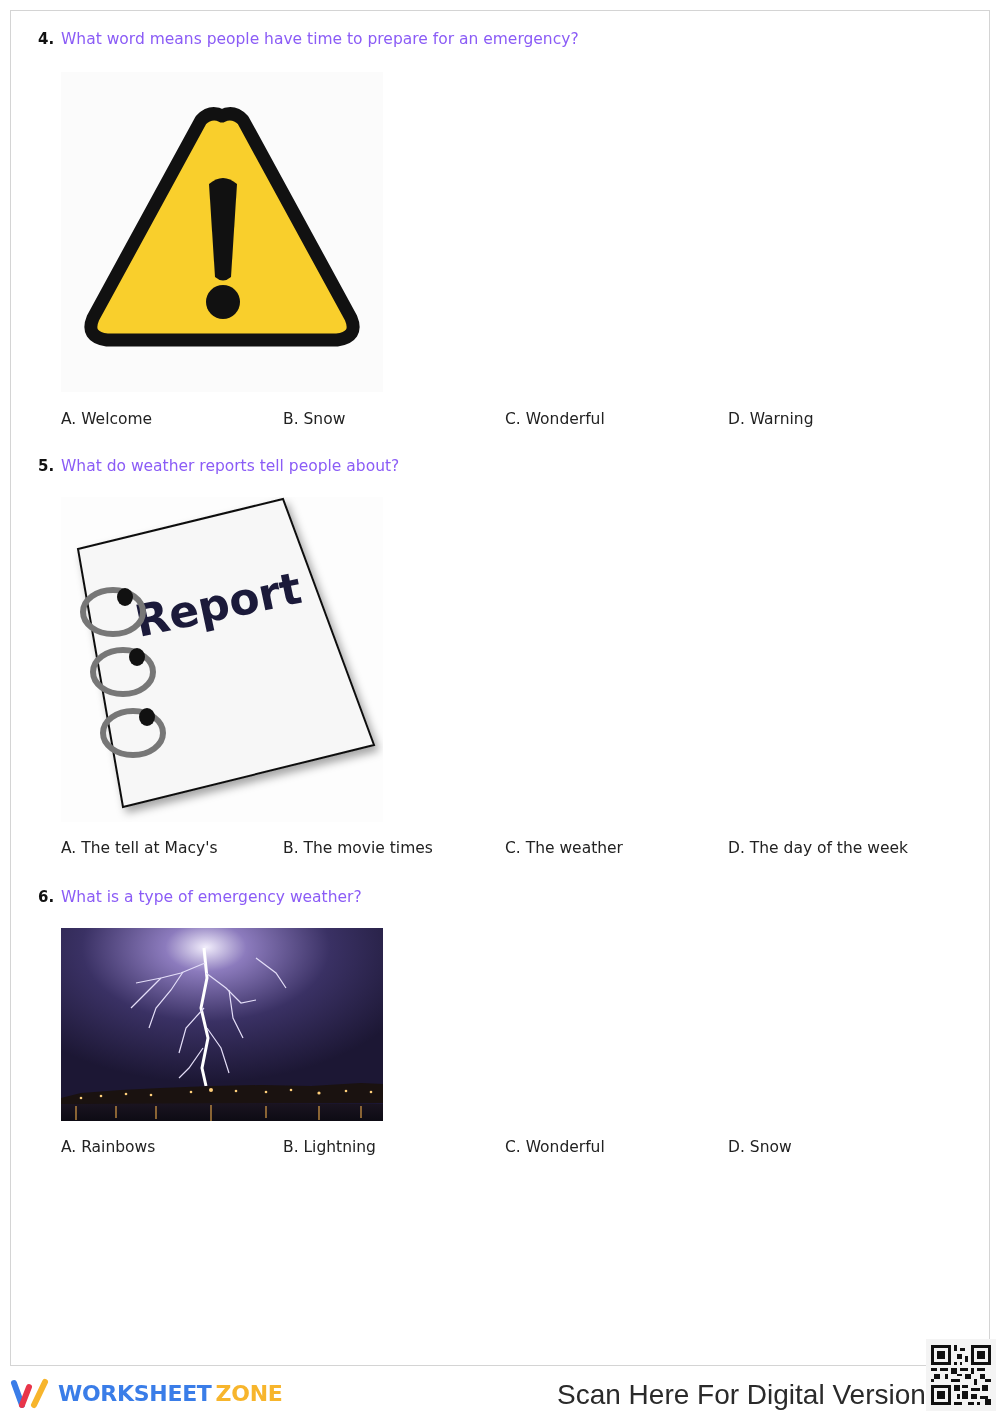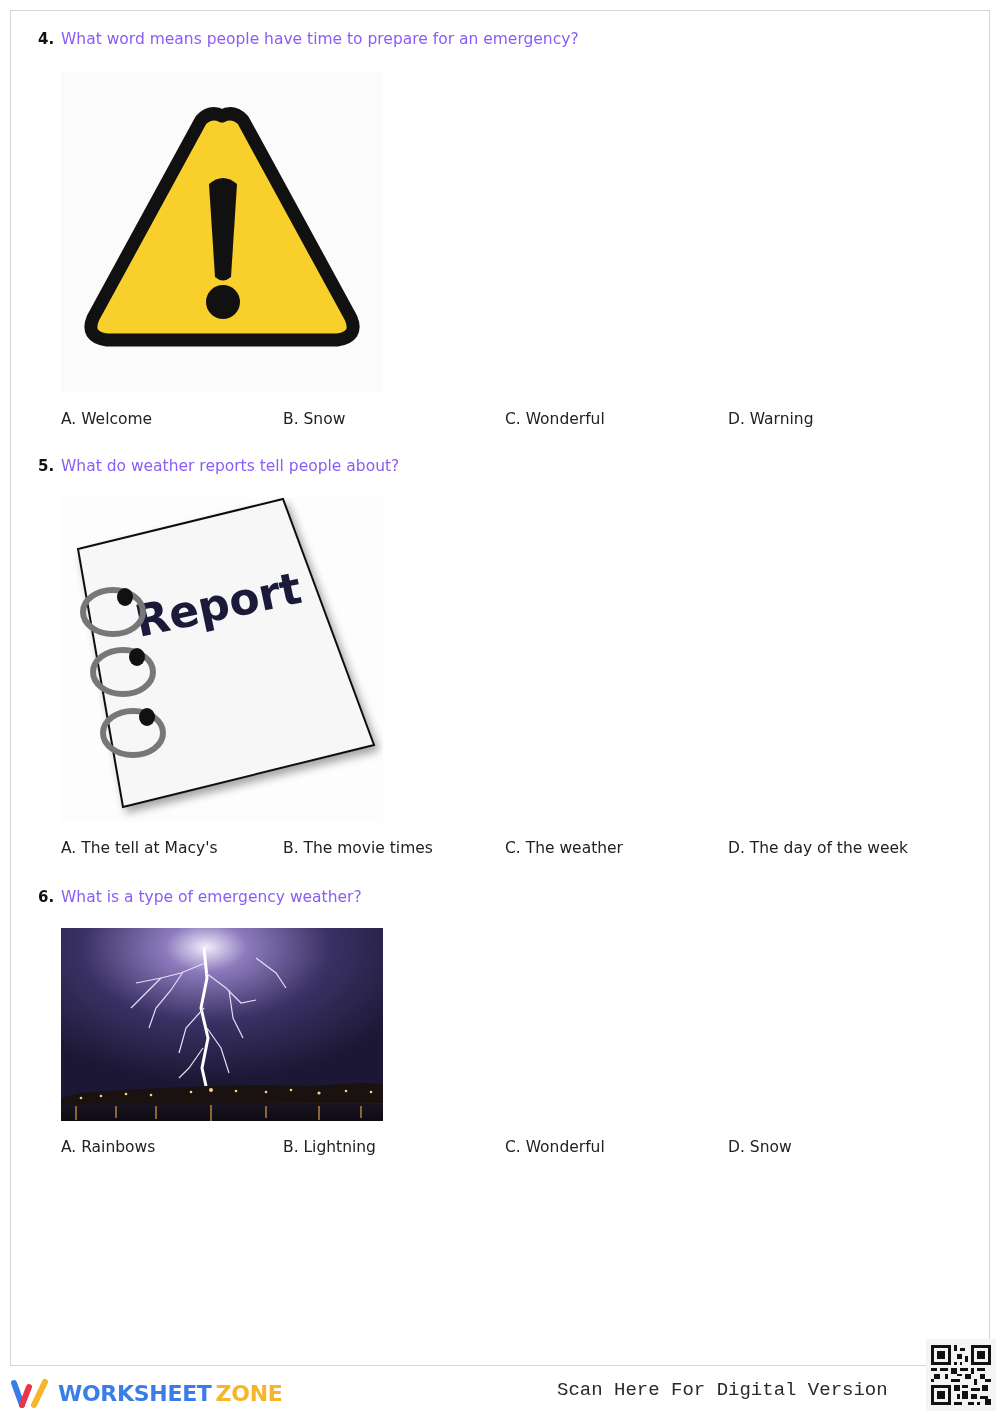--- a/index.html
+++ b/index.html
@@ -49,22 +49,22 @@
       display: flex; align-items: center;
     }
     .logo-word {
       font-family: "DejaVu Sans", sans-serif; font-weight: bold;
       font-size: 22px; letter-spacing: -0.3px; margin-left: 6px;
     }
     .logo-word .w1 { color: #3a7de8; }
     .logo-word .w2 { color: #f7b52c; margin-left: 4px; }
     .scan-text {
       position: absolute; left: 557px; top: 1379px;
-      font-size: 19px; color: #2a2a2a; white-space: nowrap;
-      font-family: Liberation Mono, monospace;
+      font-size: 28px; color: #2a2a2a; white-space: nowrap;
+      font-family: Liberation Sans, sans-serif;
     }
     .qr {
       position: absolute; left: 926px; top: 1339px; width: 70px; height: 72px;
       background: #f4f4f4; padding: 5px;
     }
   </style>
 </head>
 <body>
 
 <div class="page-frame"></div>

